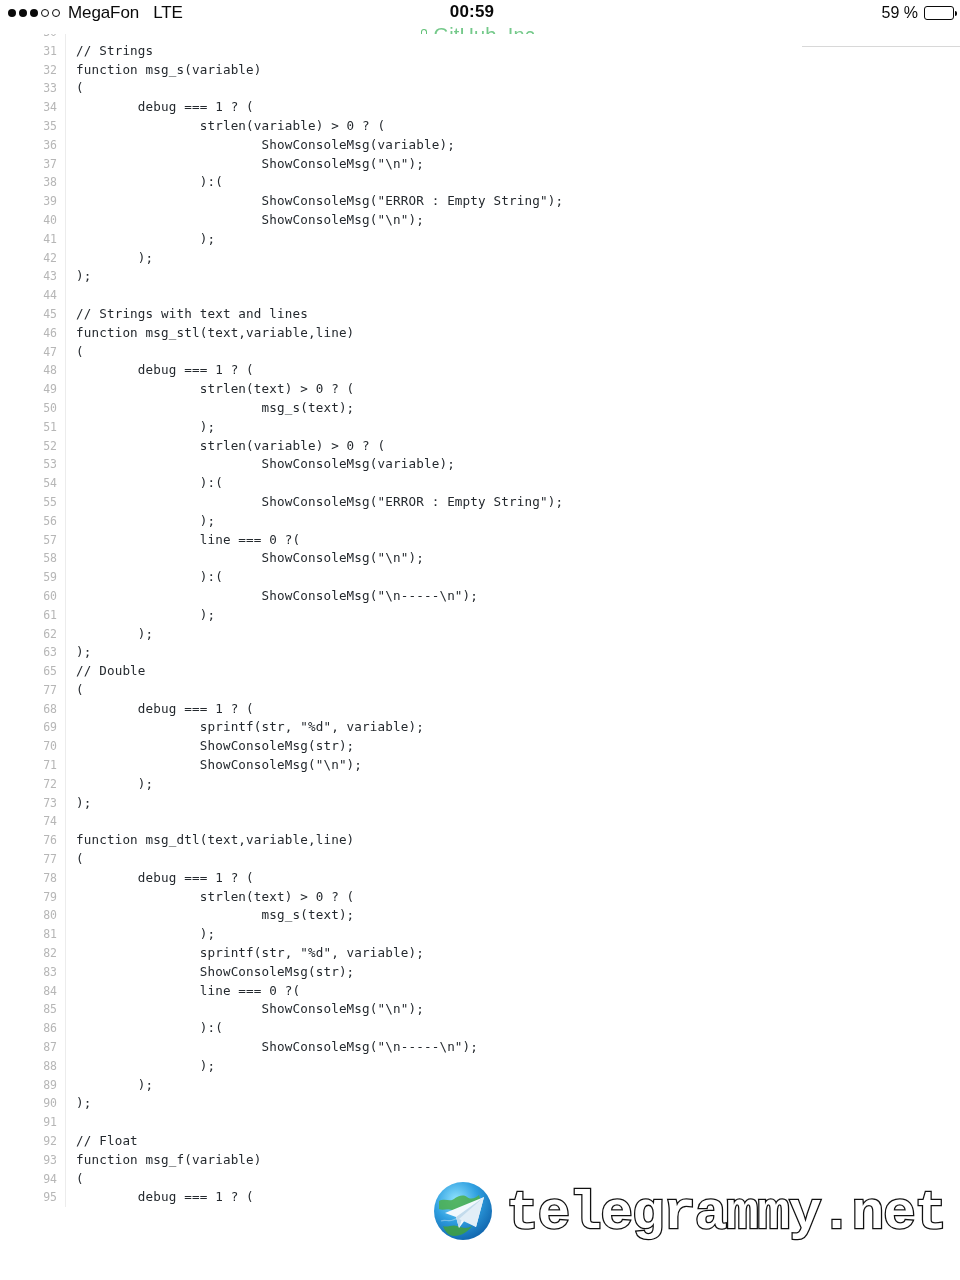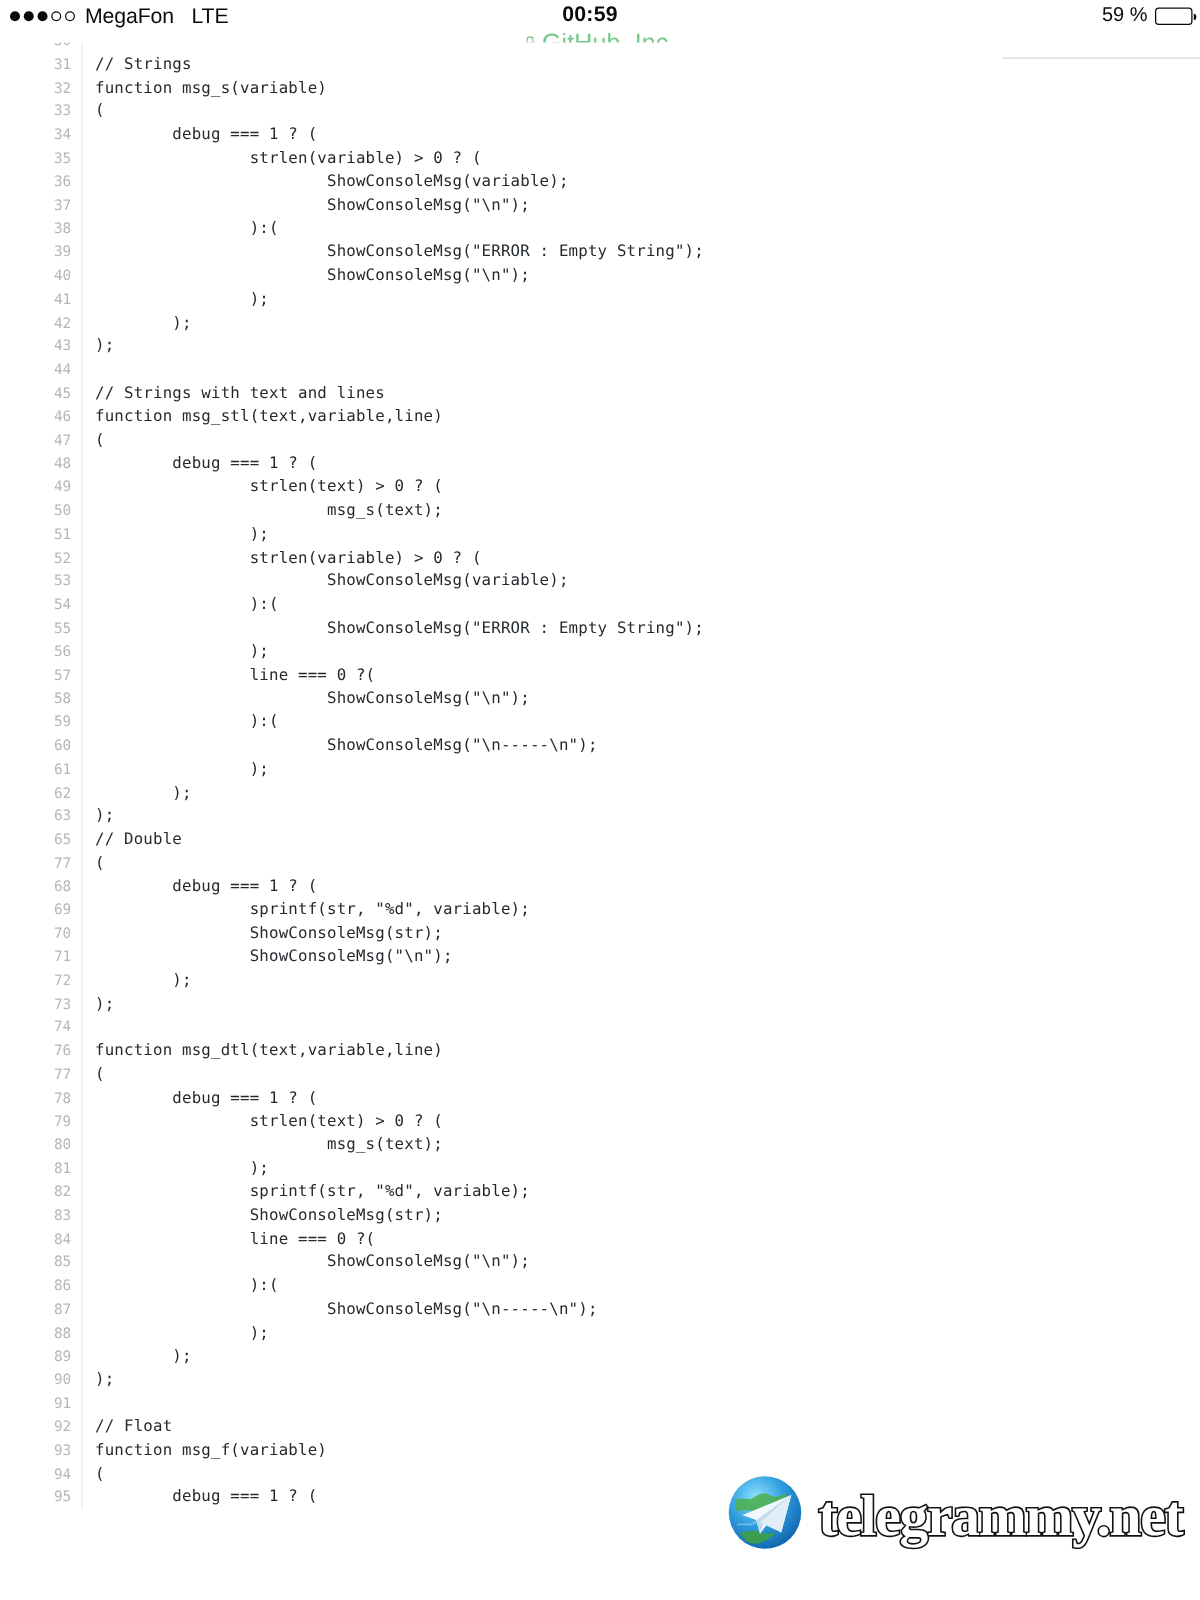--- a/index.html
+++ b/index.html
@@ -185,22 +185,22 @@
   #watermark {
     position: absolute;
     right: 14px;
     bottom: 34px;
     display: flex;
     align-items: center;
     gap: 12px;
     pointer-events: none;
   }
   #wm-text {
-    font-family: Liberation Serif, serif;
-    font-size: 46px;
+    font-family: Liberation Mono, monospace;
+    font-size: 54px;
     font-weight: bold;
     color: #ffffff;
     letter-spacing: -1px;
     -webkit-text-stroke: 2.6px #111111;
     paint-order: stroke fill;
   }
 </style>
 </head>
 <body>
 

